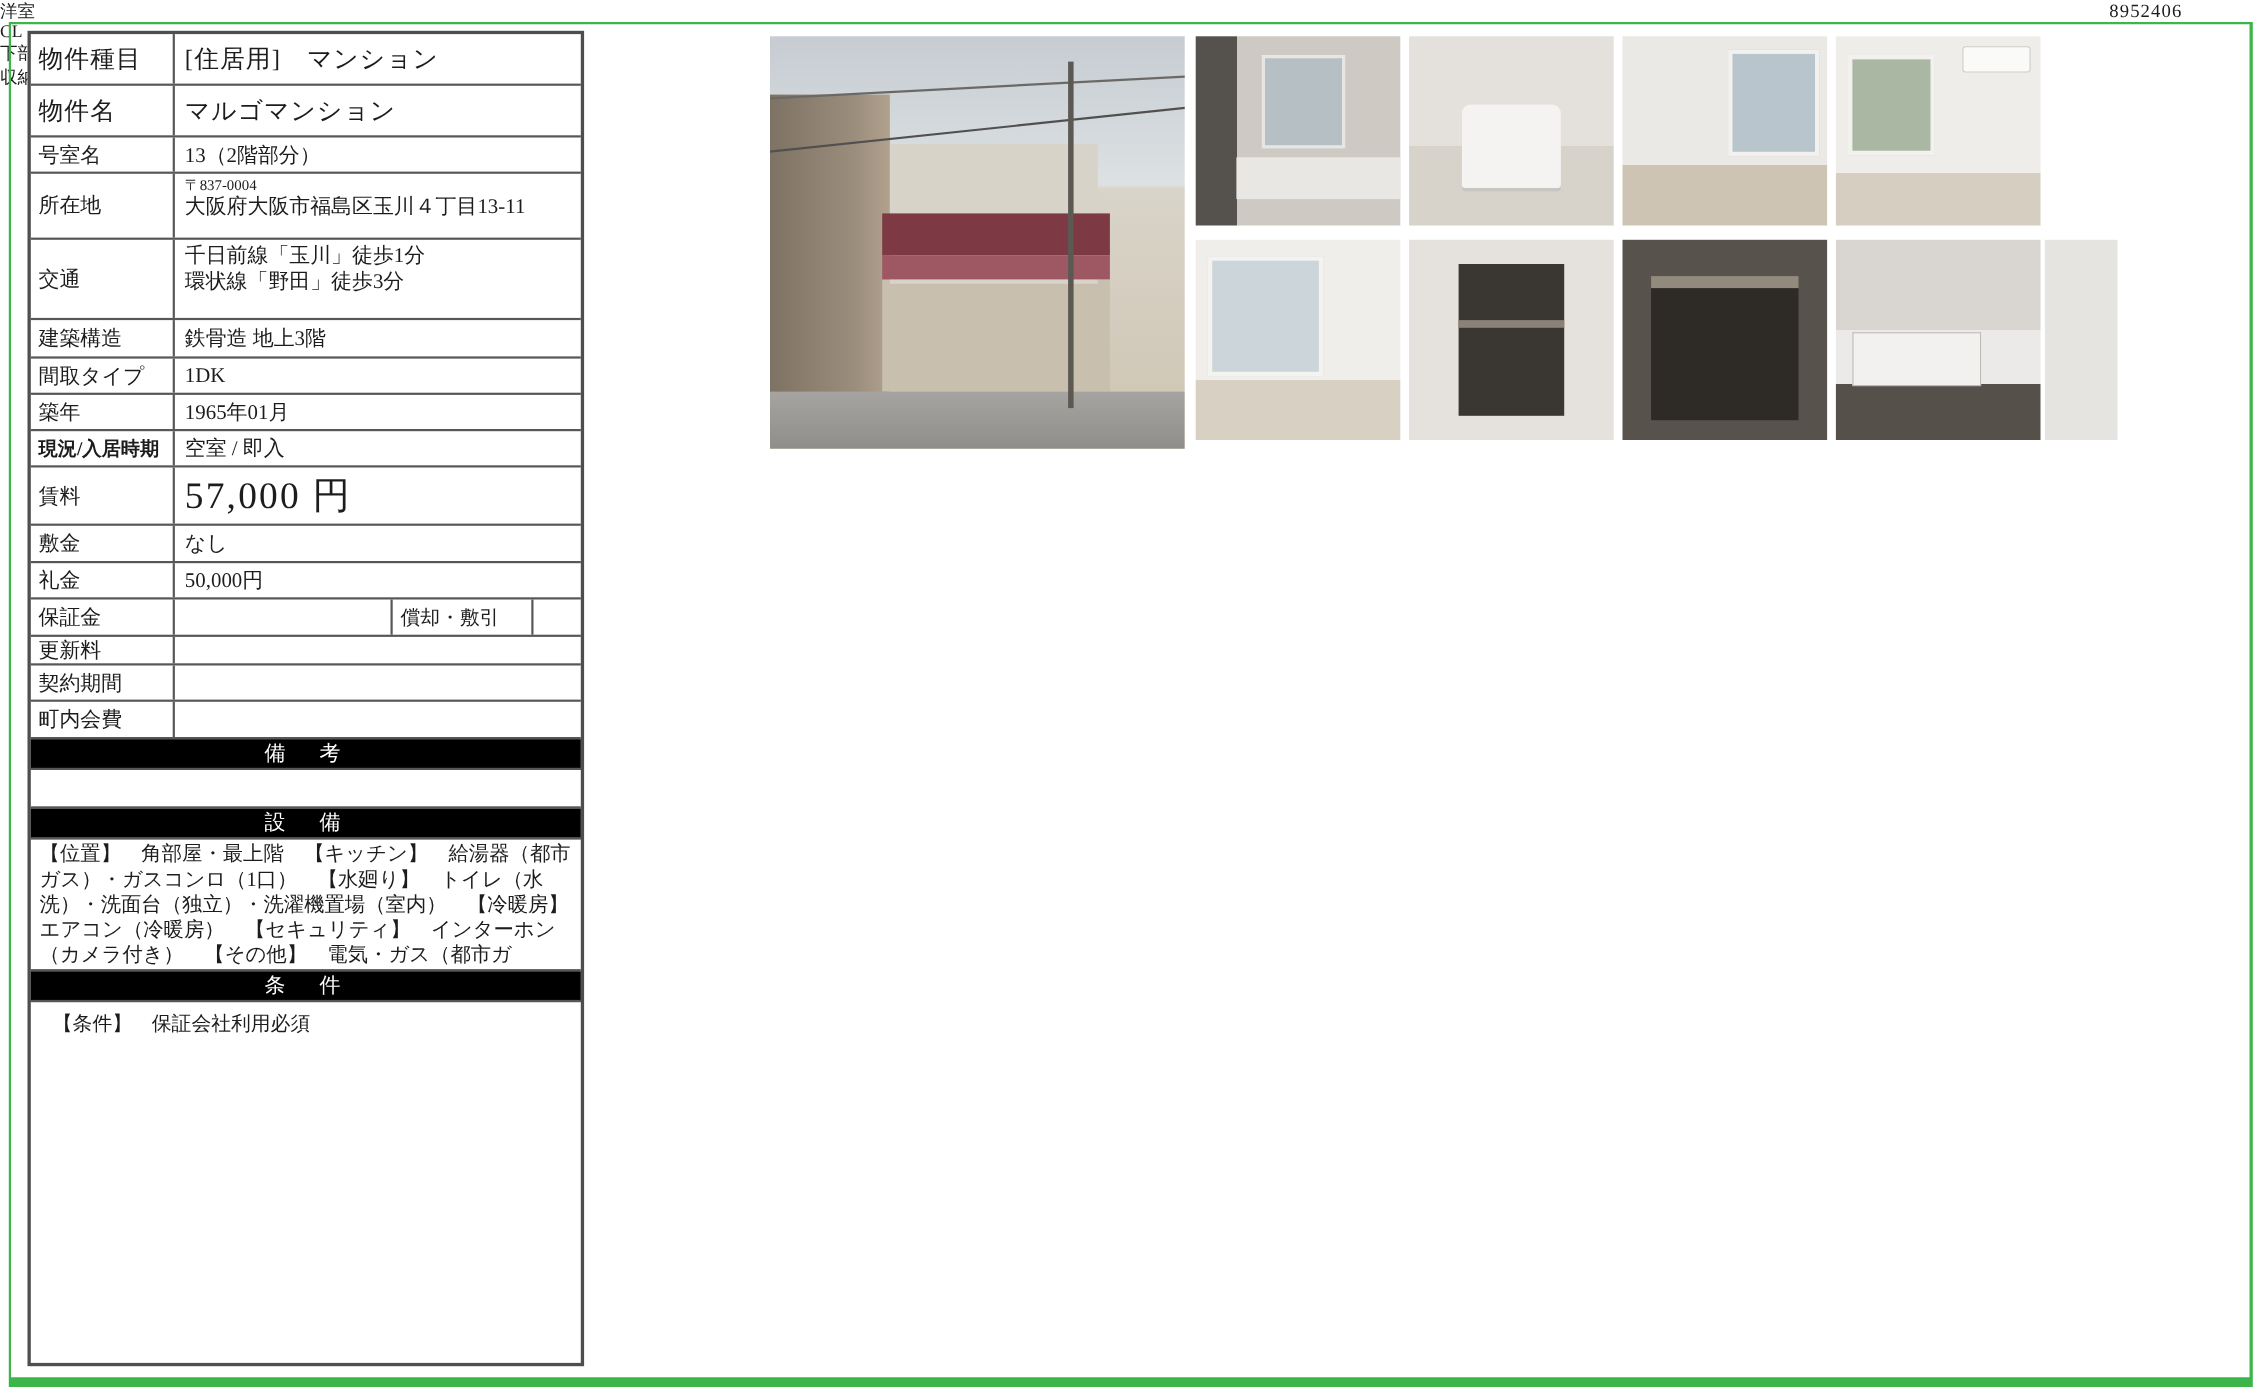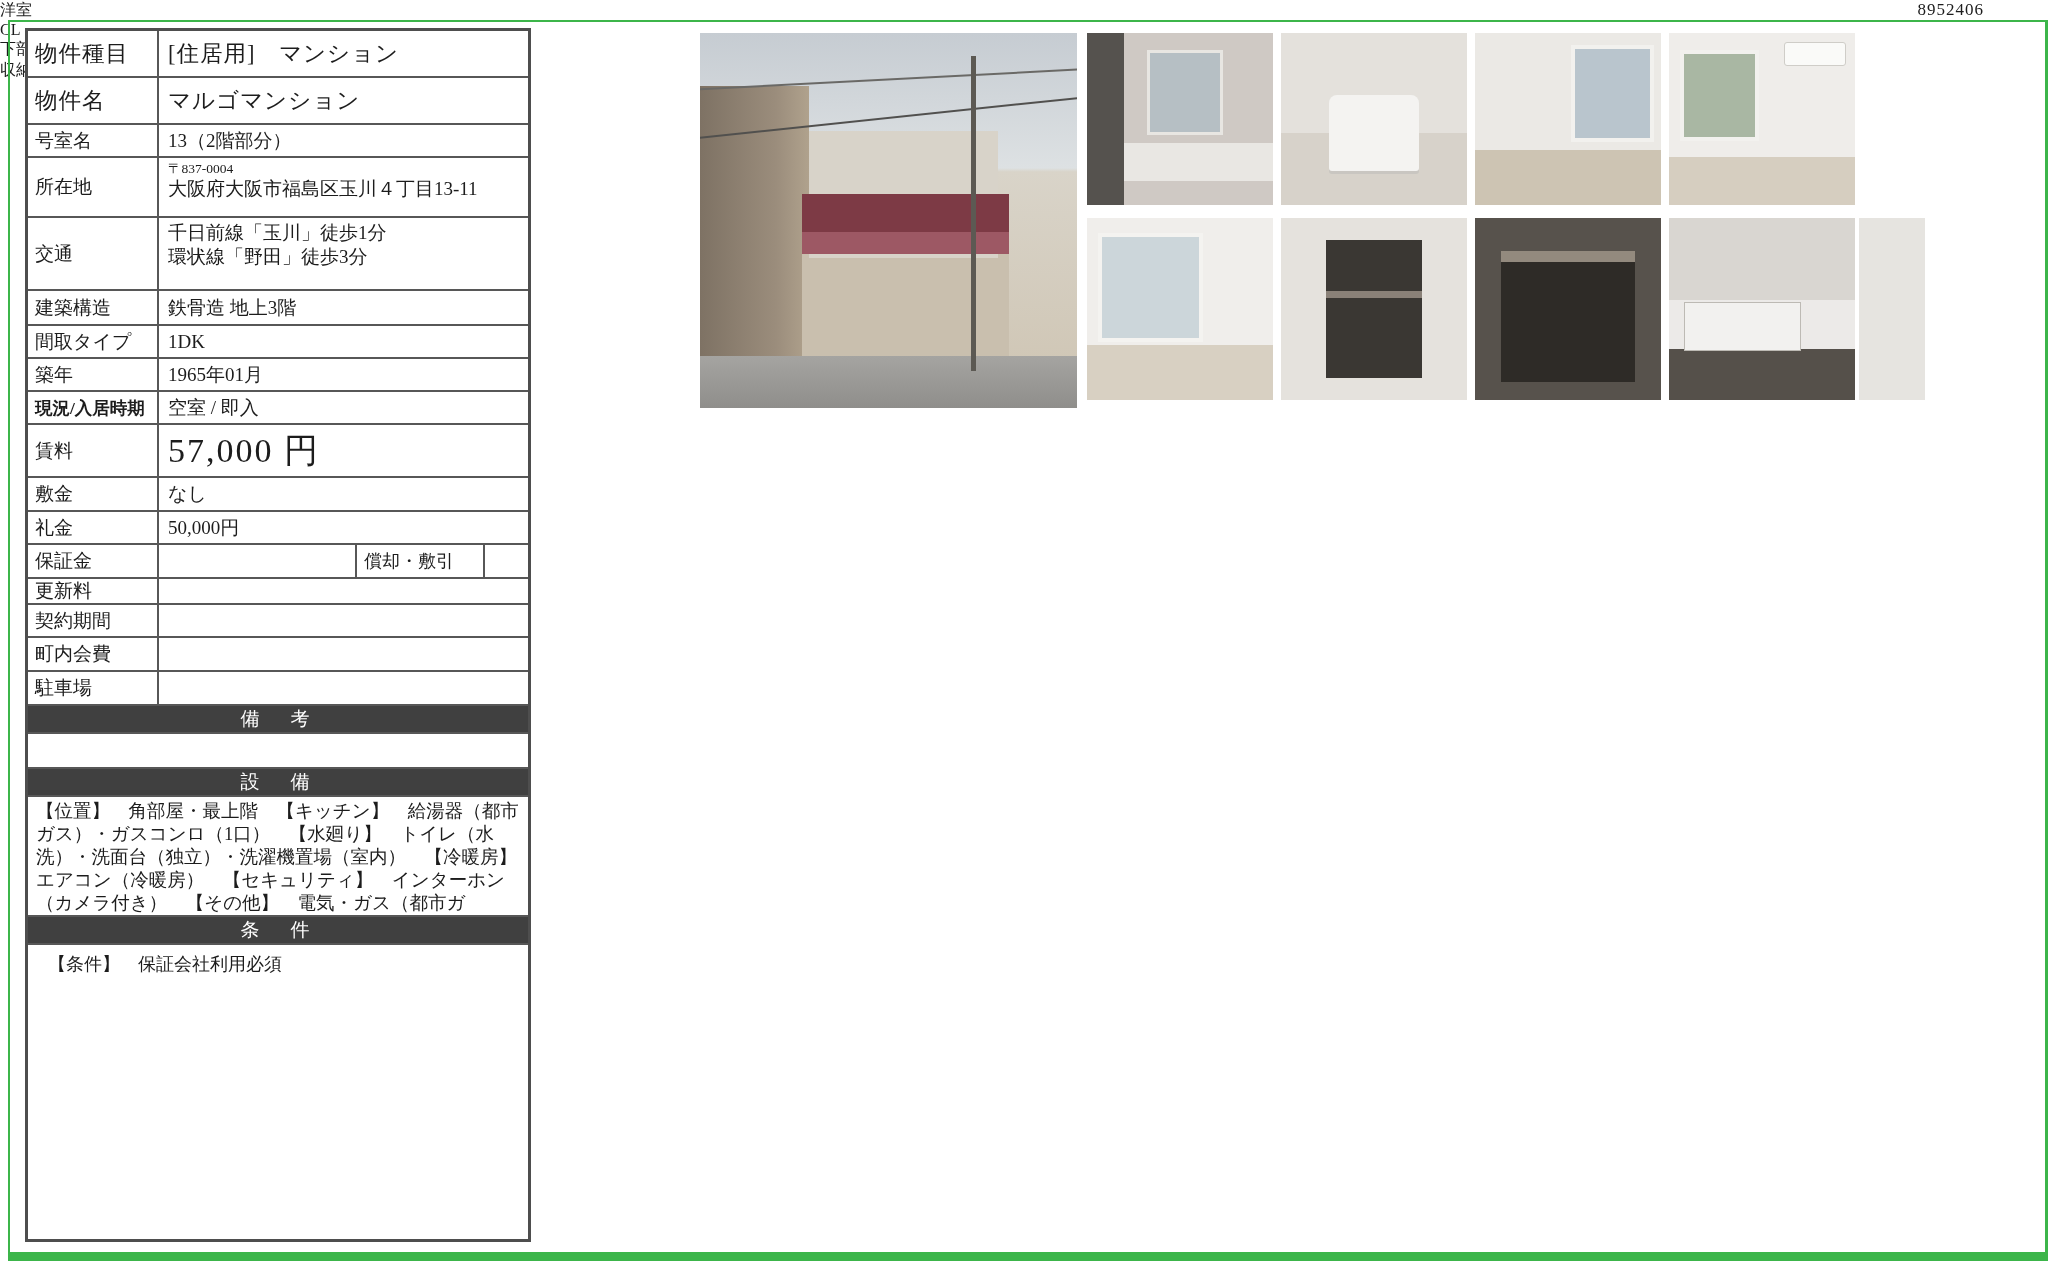--- a/index.html
+++ b/index.html
@@ -19,21 +19,21 @@
   .tvalue.fixed{flex:none;width:198px;border-right:2px solid #575757;}
   .tlabel2{width:128px;flex:none;border-right:2px solid #575757;padding:1px 7px;display:flex;align-items:center;
            font-size:18px;box-sizing:border-box;white-space:nowrap;}
   .tvalue2{flex:1;min-width:0;}
   .big .tlabel,.big .tvalue{font-size:22.5px;letter-spacing:1px;}
   .sm .tlabel{font-size:17.5px;font-weight:bold;}
   .stack{display:block;padding-top:3px;}
   .stack .l1{font-size:13.5px;line-height:1.15;}
   .stack .l2{font-size:19px;line-height:1.25;}
   .xl{font-size:34px !important;letter-spacing:2px;}
-  .bar{height:26px;flex:none;background:#404040;color:#fff;display:flex;align-items:center;justify-content:center;
+  .bar{height:26px;flex:none;background:#000000;color:#fff;display:flex;align-items:center;justify-content:center;
        font-size:19px;letter-spacing:6px;border-bottom:2px solid #575757;}
   .remarks-empty{height:33px;flex:none;border-bottom:2px solid #575757;}
   .equip{height:120px;flex:none;border-bottom:2px solid #575757;padding:3px 8px;font-size:18.5px;line-height:1.24;
          box-sizing:border-box;overflow:hidden;}
   .conds{flex:1;padding:7px 20px;font-size:18px;}
 
   
   .photo{position:absolute;overflow:hidden;}
   .main-photo{left:700px;top:33px;width:377px;height:375px;background:linear-gradient(#c6ccd2 0%,#dde1e3 36%,#d9d4c9 37%,#cec4b2 100%);}
   .mp-left{position:absolute;left:0;top:14%;width:29%;height:74%;background:linear-gradient(90deg,#7e7264,#9b8d7c 70%,#b0a28d);}
@@ -171,24 +171,20 @@
     <div class="tvalue"></div>
   </div>
   <div class="trow" style="height:33px">
     <div class="tlabel">契約期間</div>
     <div class="tvalue"></div>
   </div>
   <div class="trow" style="height:34px">
     <div class="tlabel">町内会費</div>
     <div class="tvalue"></div>
   </div>
-  <div class="trow" style="height:34px">
-    <div class="tlabel">駐車場</div>
-    <div class="tvalue"></div>
-  </div>
   <div class="bar">備　考</div>
   <div class="remarks-empty"></div>
   <div class="bar">設　備</div>
   <div class="equip">【位置】　角部屋・最上階　【キッチン】　給湯器（都市ガス）・ガスコンロ（1口）　【水廻り】　トイレ（水洗）・洗面台（独立）・洗濯機置場（室内）　【冷暖房】　エアコン（冷暖房）　【セキュリティ】　インターホン（カメラ付き）　【その他】　電気・ガス（都市ガス）・水道（公営）・排水（公共下水）</div>
   <div class="bar">条　件</div>
   <div class="conds">【条件】　保証会社利用必須</div>
 </div>
 
 <div class="photo main-photo">
   <div class="mp-left"></div>

